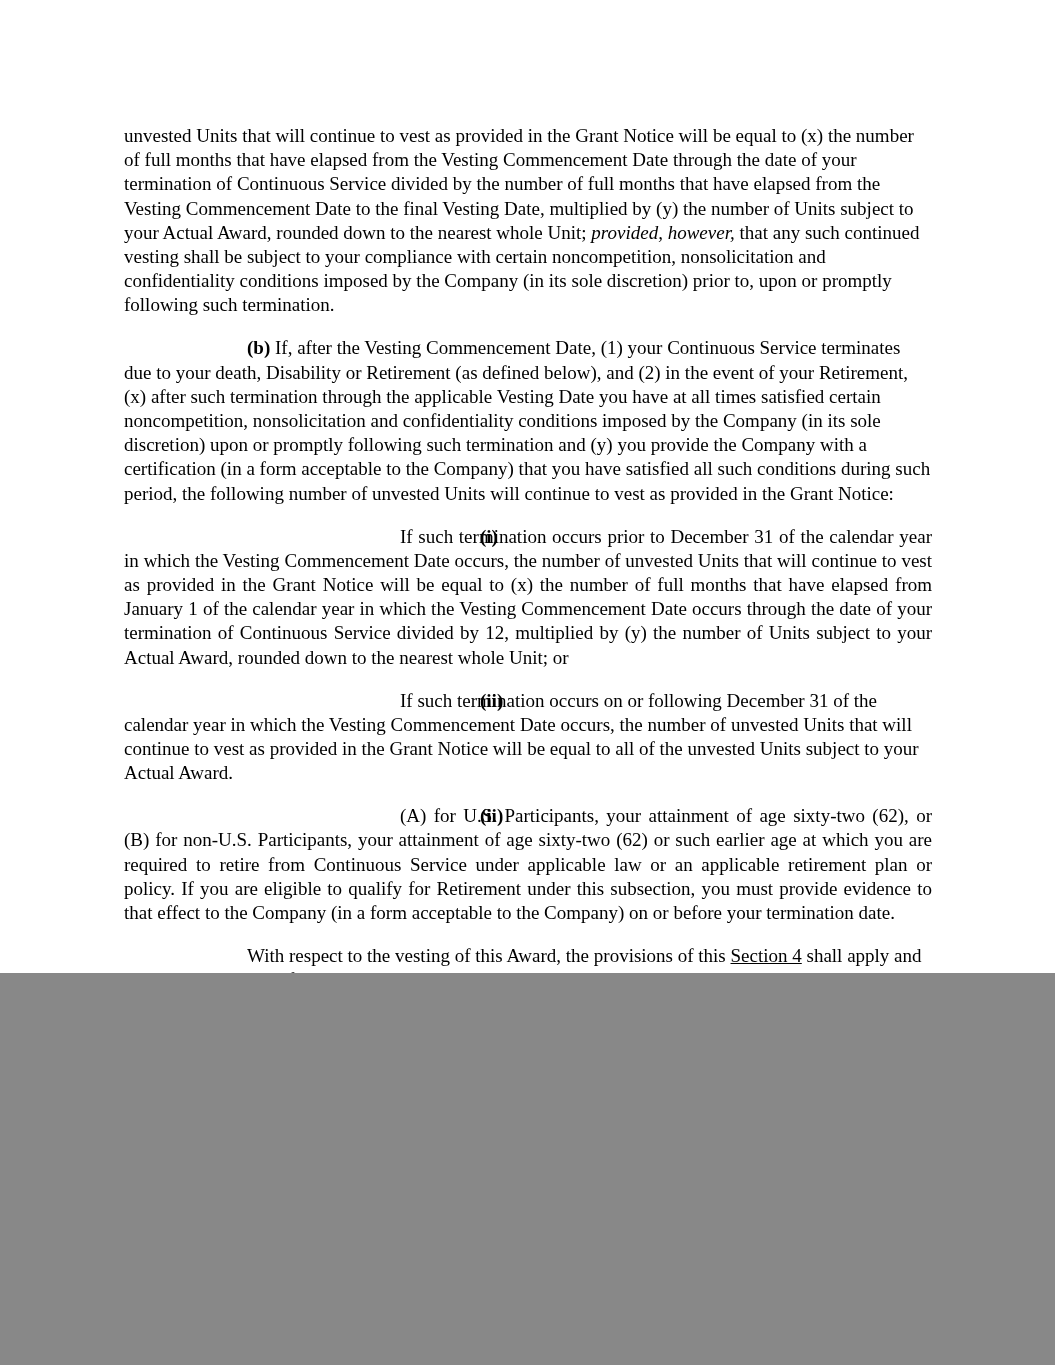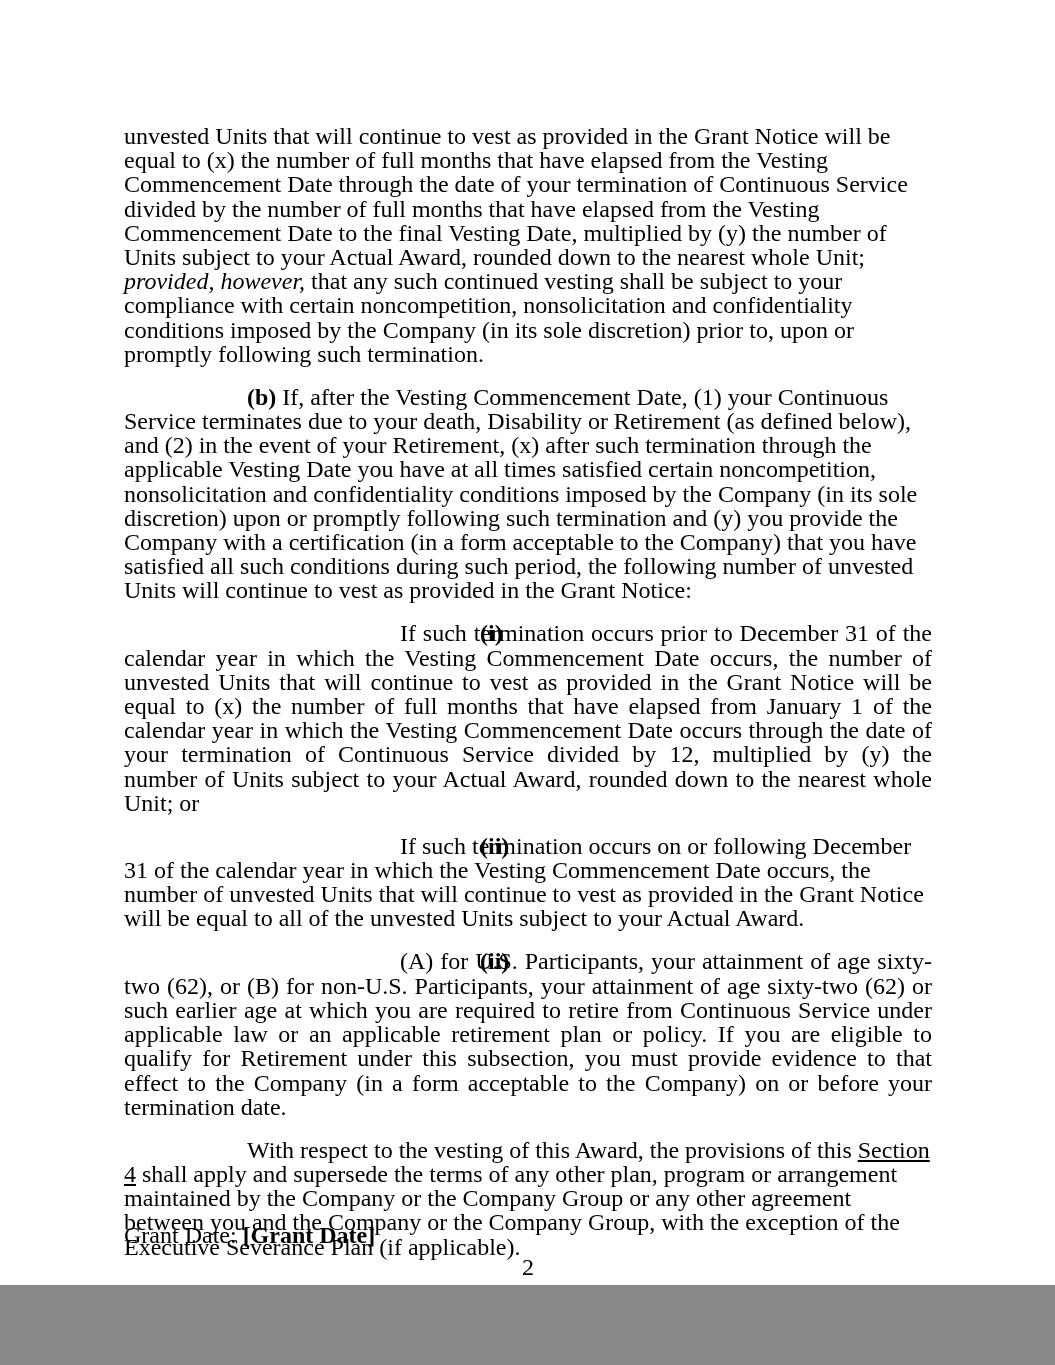--- a/index.html
+++ b/index.html
@@ -1,23 +1,23 @@
 <!DOCTYPE html>
 <html><head>
 <meta charset="utf-8">
 <style>
   html, body { margin: 0; padding: 0; background: #888; }
   .page {
     position: relative;
     width: 1055px;
-    height: 1285px;
+    height: 973px;
     margin: 0 auto;
     background: #ffffff;
     font-family: "Liberation Serif", "DejaVu Serif", serif;
-    font-size: 24px;
+    font-size: 19px;
     line-height: 24.2px;
     color: #000000;
     overflow: hidden;
   }
   .content {
     position: absolute;
     left: 124px;
     top: 124px;
     width: 808px;
   }

